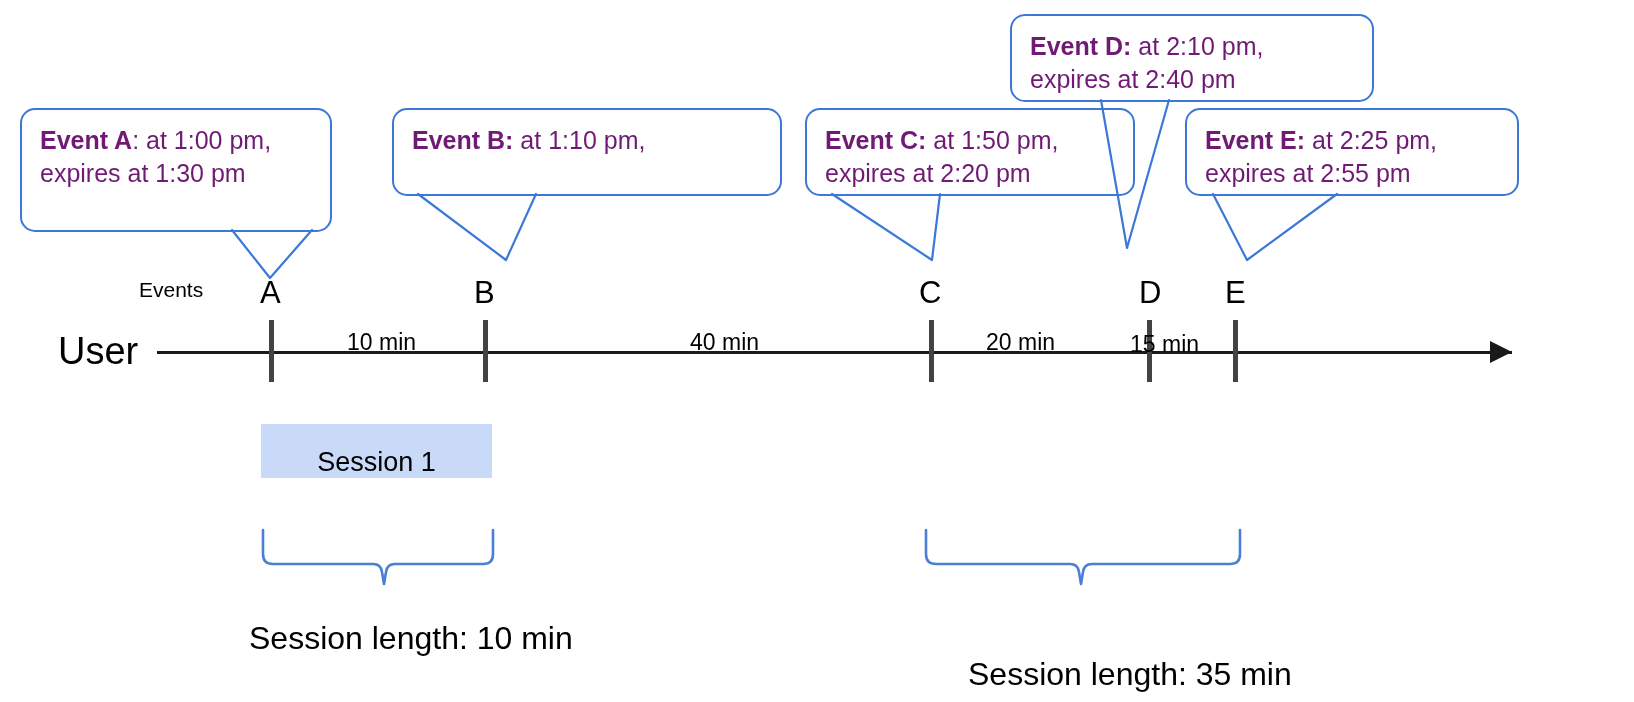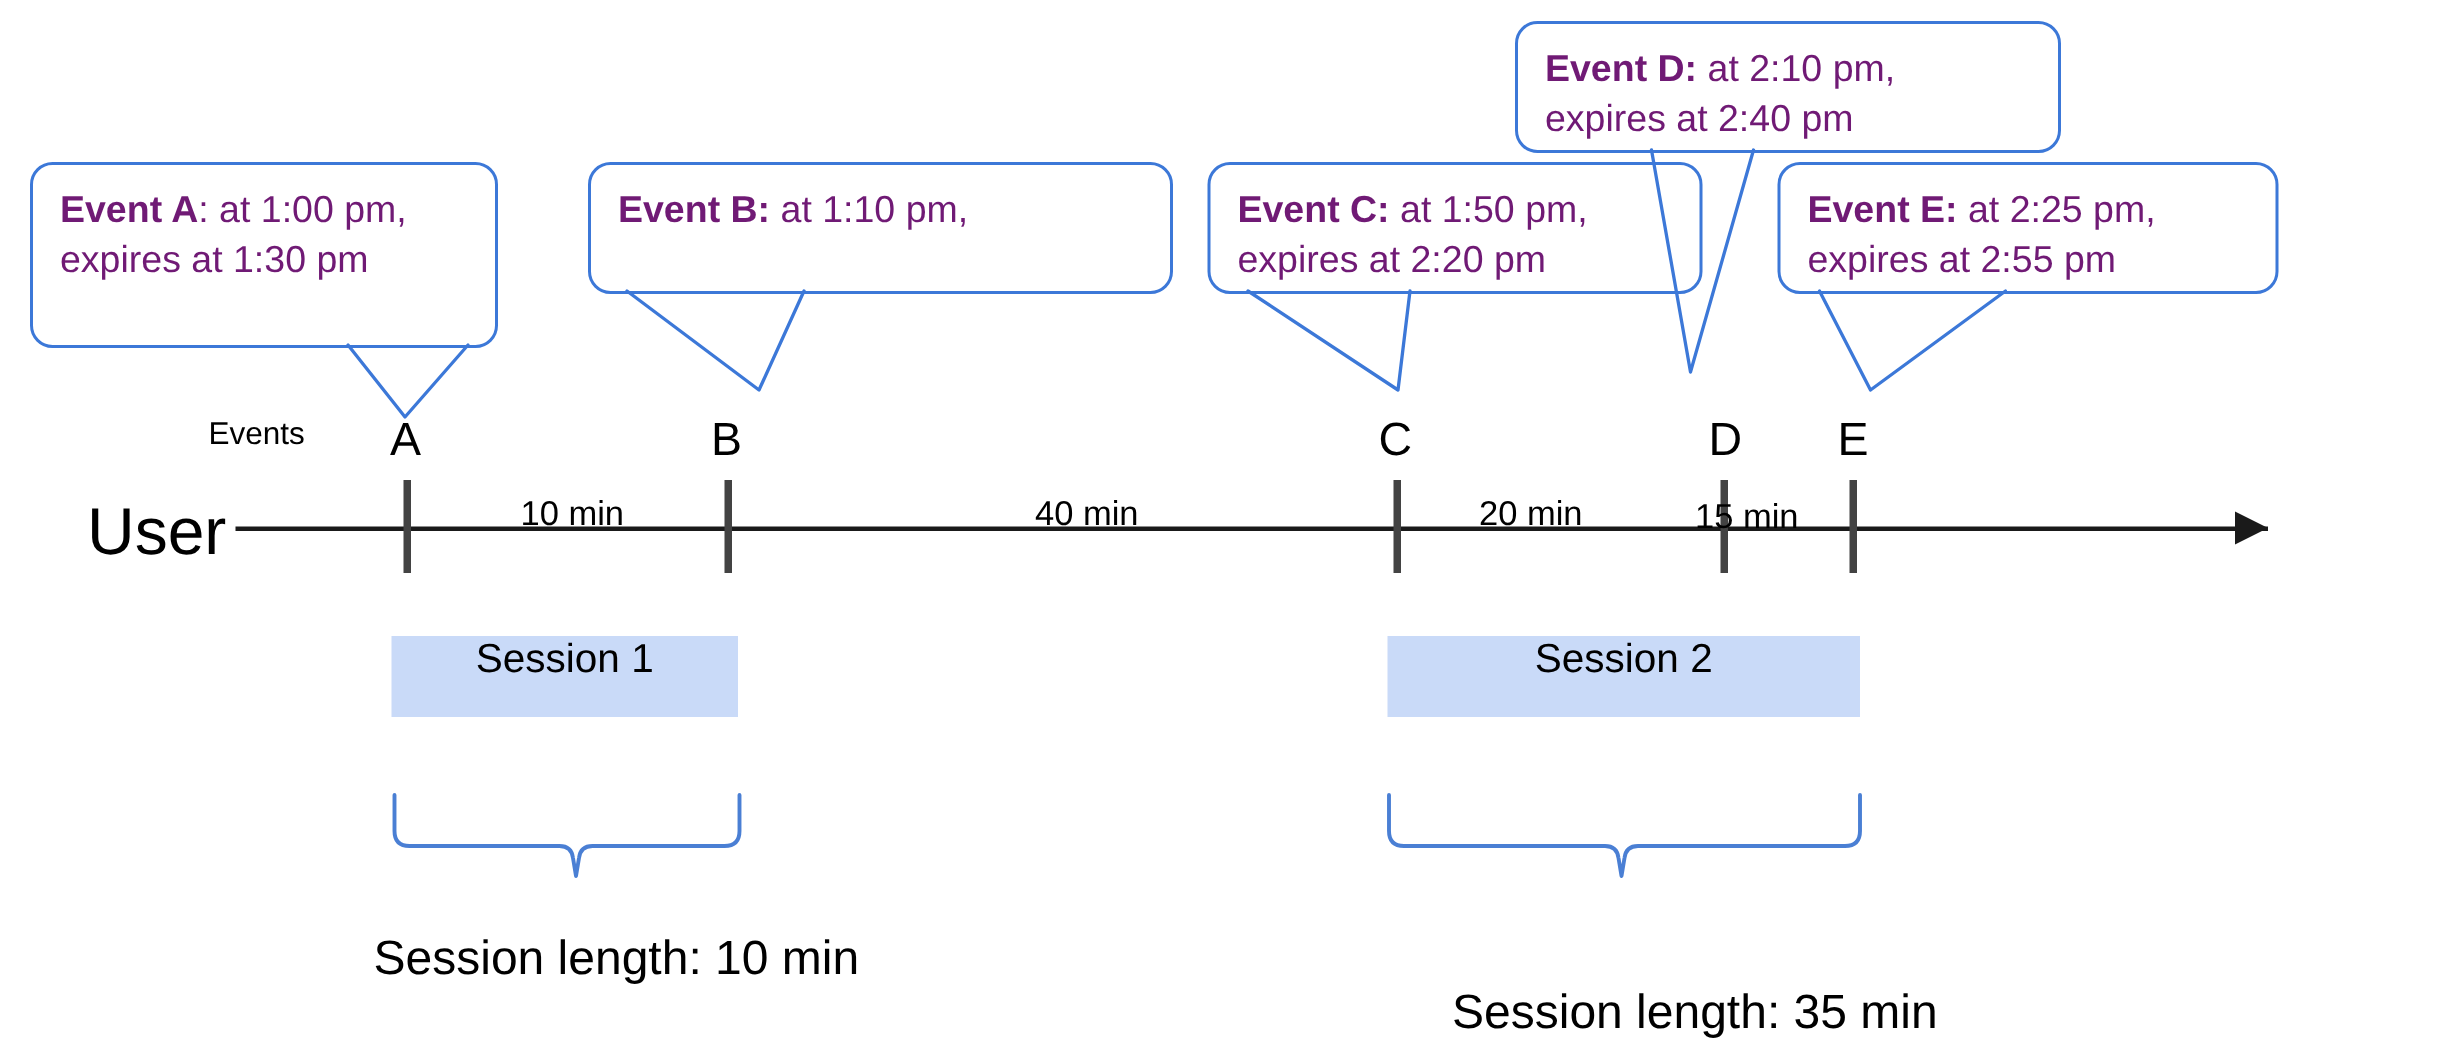--- a/index.html
+++ b/index.html
@@ -47,31 +47,31 @@
   .tick{
     position:absolute;
     width:5px;
     background:#434343;
     z-index:3;
   }
 
   
   .lbl{position:absolute;white-space:nowrap;z-index:4;}
   .lbl-events{font-size:21px;}
-  .lbl-user{font-size:44px;}
+  .lbl-user{font-size:38px;}
   .lbl-event-letter{font-size:31px;}
   .lbl-interval{font-size:23px;margin-top:40px;}
   .lbl-sesslen{font-size:32px;}
 
   
   .session-box{
     position:absolute;
     background:#c9daf8;
     display:flex;
-    align-items:flex-start;
+    align-items:flex-end;
     justify-content:center;
     font-size:27px;
     color:#000000;
     z-index:3;
   }
 
   
   .brace{position:absolute;z-index:3;overflow:visible;}
 </style>
 </head>
@@ -147,23 +147,20 @@
 
   <div class="tick" style="left:269px;top:320px;height:62px;"></div>
   <div class="tick" style="left:483px;top:320px;height:62px;"></div>
   <div class="tick" style="left:929px;top:320px;height:62px;"></div>
   <div class="tick" style="left:1147px;top:320px;height:62px;"></div>
   <div class="tick" style="left:1233px;top:320px;height:62px;"></div>
 
   <div class="session-box" style="left:261px;top:424px;width:231px;height:54px;">
     <span>Session 1</span>
   </div>
-  <div class="session-box" style="left:925px;top:424px;width:315px;height:54px;">
-    <span>Session 2</span>
-  </div>
 
   <svg class="brace" style="left:255px;top:522px;width:245px;height:68px;">
     <path d="M 8,8 L 8,32 Q 8,42 18,42 L 118,42 Q 126,42 127,50 L 129,62 L 131,50 Q 132,42 140,42 L 228,42 Q 238,42 238,32 L 238,8" fill="none" stroke="#4a7fd4" stroke-width="2.6" stroke-linecap="round" stroke-linejoin="round"></path>
   </svg>
   <svg class="brace" style="left:918px;top:522px;width:330px;height:68px;">
     <path d="M 8,8 L 8,32 Q 8,42 18,42 L 152,42 Q 160,42 161,50 L 163,62 L 165,50 Q 166,42 174,42 L 312,42 Q 322,42 322,32 L 322,8" fill="none" stroke="#4a7fd4" stroke-width="2.6" stroke-linecap="round" stroke-linejoin="round"></path>
   </svg>
 
   <div class="lbl lbl-sesslen" style="left:249px;top:620px;">Session length: 10 min</div>
   <div class="lbl lbl-sesslen" style="left:968px;top:656px;">Session length: 35 min</div>

